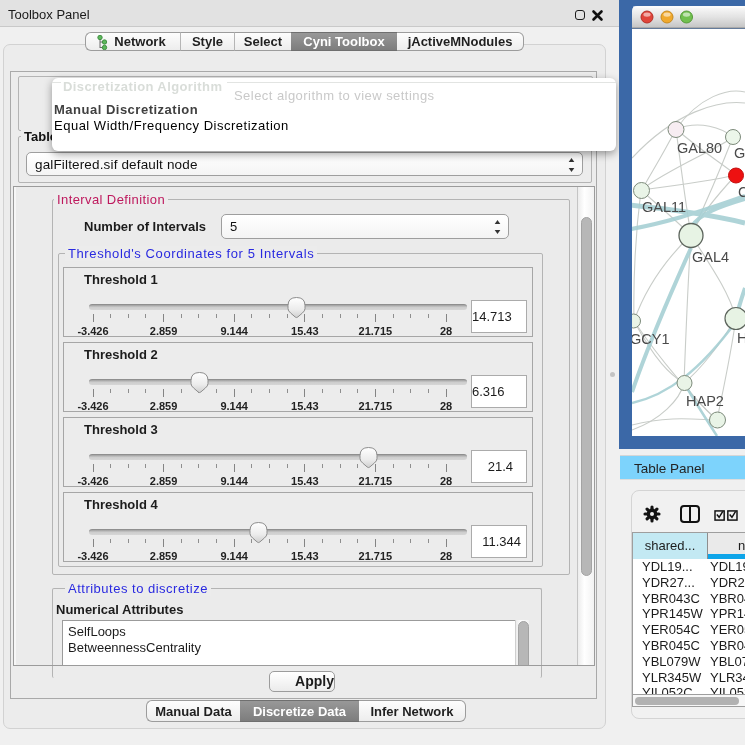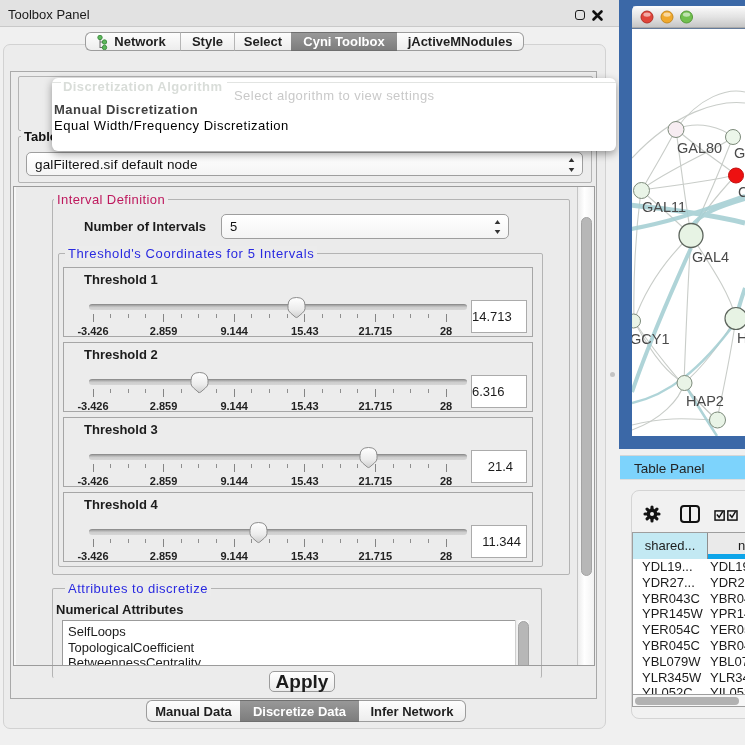--- a/index.html
+++ b/index.html
@@ -42,21 +42,21 @@
 .tlabels span { position:absolute; top:57px; font-size:11px; font-weight:bold; color:#222; transform:translateX(-50%); }
 .tlabels { position:absolute; left:25px; top:0; }
 .thumb { position:absolute; top:28px; }
 .tval { position:absolute; left:407px; top:32px; width:56px; height:33px; background:#fff; border:1px solid #ababab; font-size:13px; line-height:31px; }
 
 
 #attrlist { position:absolute; left:62px; top:620px; width:467px; height:45px; background:#fff; border:1px solid #9b9b9b; border-bottom:none; overflow:hidden; padding-top:3px; }
 #attrlist div { padding-left:5px; height:15.5px; line-height:15.5px; font-size:13px; }
 
 
-#applybtn { position:absolute; left:269px; top:671px; width:66px; height:21px; background:linear-gradient(#ffffff,#ebebeb); border:1px solid #9c9c9c; border-radius:5px; text-align:center; line-height:19px; font-size:19px; font-weight:bold; }
+#applybtn { position:absolute; left:269px; top:671px; width:66px; height:21px; background:linear-gradient(#ffffff,#ebebeb); border:1px solid #9c9c9c; border-radius:5px; text-align:right; line-height:19px; font-size:14px; font-weight:bold; }
 
 
 .vsb { position:absolute; background:linear-gradient(90deg,#ececec,#ffffff 40%,#f2f2f2); overflow:hidden; }
 .vsb .th { position:absolute; left:2px; width:11px; background:#b7b7b7; border:1px solid #a3a3a3; border-radius:6px; }
 
 
 #tablepanelbar { position:absolute; left:620px; top:455px; width:125px; height:25px; background:#7dd3fc; border-top:1px solid #d6d6d6; border-bottom:1px solid #dddddd; }
 #tablepanelbar span { position:absolute; left:14px; top:5px; font-size:13.5px; color:#242424; }
 #tcontainer { position:absolute; left:631px; top:490px; width:130px; height:229px; background:#f1f1f1; border:1px solid #d4d4d4; border-radius:8px; }
 #ttable { position:absolute; left:632px; top:532px; width:113px; height:175px; background:#fff; border:1px solid #9e9e9e; border-right:none; overflow:hidden; }
@@ -233,21 +233,20 @@
   </svg>
   <div class="tval" style="text-align:right;padding-right:5px">11.344</div>
 </div>
 
 <div class="titled" style="left:52px;top:588px;width:490px;height:90px;border-bottom:none">
     <span class="cap" style="color:#2a2ae0;left:12px;letter-spacing:0.5px">Attributes to discretize</span>
   </div>
 <div class="abs" style="left:56px;top:602px;font-weight:bold;font-size:13px">Numerical Attributes</div>
 <div id="attrlist">
   <div>SelfLoops</div>
-  <div>TopologicalCoefficient</div>
   <div>BetweennessCentrality</div>
 </div>
 <div class="vsb" style="left:515px;top:620px;width:14px;height:45px;border-left:1px solid #cfcfcf">
   <div class="th" style="top:1px;height:60px"></div>
 </div>
 
 <div class="vsb" style="left:577px;top:187px;width:17px;height:478px;border-left:1px solid #c4c4c4">
   <div class="th" style="left:2.5px;top:30px;height:359px"></div>
 </div>
 <div class="abs" style="left:13px;top:665px;width:582px;height:1px;background:#9b9b9b"></div>

